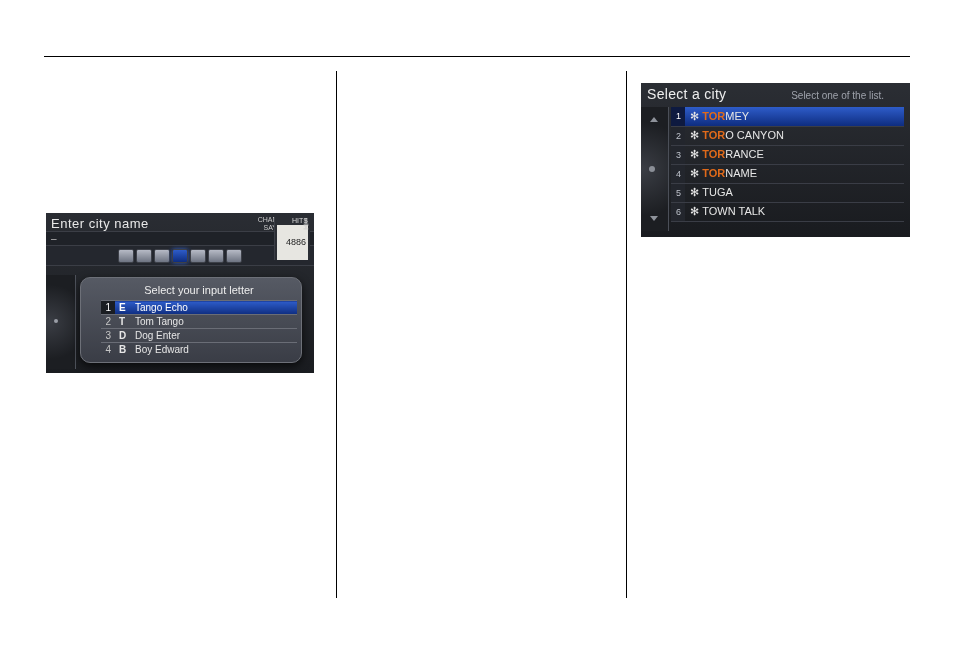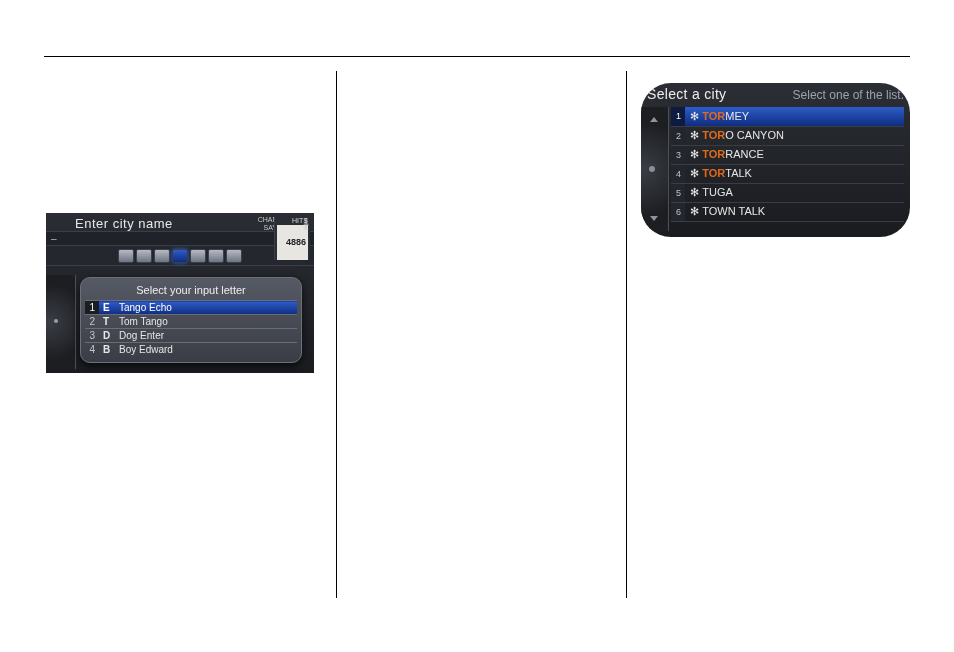--- a/index.html
+++ b/index.html
@@ -51,21 +51,20 @@
     display: flex;
     justify-content: space-between;
     align-items: center;
     padding: 3px 4px 0 5px;
     height: 18px;
   }
   .pl-title {
     color: #e8e8e8;
     font-size: 13px;
     letter-spacing: 0.5px;
-    margin-left: 24px;
   }
   .pl-change {
     font-size: 7px;
     line-height: 8px;
     text-align: right;
     color: #ccc;
     display: flex;
     align-items: center;
     gap: 3px;
   }
@@ -94,21 +93,21 @@
     font-size:7px;
     line-height:7px;
     padding:0 2px;
     border-left:1px solid #3b3e46;
     width:36px;
     background:#2a2d33;
   }
   .pl-hits-num {
     background:#e7e6e1;
     color:#222;
-    font-weight:bold;
+    font-weight:normal;
     font-size:9px;
     padding:14px 2px;
     margin-top:1px;
   }
   .pl-kbdrow {
     height:20px;
     display:flex;
     justify-content:center;
     align-items:center;
     gap:2px;
@@ -125,21 +124,21 @@
     background:linear-gradient(#2e5cc9,#0e2d80);
     box-shadow:0 0 4px #2e5cc9;
   }
 
   .pl-popup {
     position:absolute;
     left:34px; right:12px;
     top:64px;
     background:linear-gradient(#565a64,#3a3d46);
     border-radius:10px;
-    padding:4px 4px 6px 4px;
+    padding:4px 4px 6px 20px;
     box-shadow:0 3px 8px rgba(0,0,0,.7);
     border:1px solid #6d7078;
   }
   .pl-popup-title {
     text-align:center;
     font-size:11px;
     color:#eee;
     padding:2px 0 4px;
   }
   .pl-popup table {
@@ -178,30 +177,29 @@
   .panel-right {
     position:absolute;
     top:83px;
     left:641px;
     width:269px;
     height:154px;
     background:linear-gradient(#2b2e34,#191b1f);
     color:#ddd;
     font-size:11px;
     overflow:hidden;
-    border-radius:30px;
   }
   .pr-header {
     padding:3px 6px 1px;
     display:flex;
     align-items:baseline;
     gap:14px;
   }
   .pr-title { font-size:14px;color:#eee; letter-spacing:0.3px;}
-  .pr-sub { font-size:12px;color:#9ea2ab; margin-left:auto; }
+  .pr-sub { font-size:10px;color:#9ea2ab; margin-left:auto; margin-right:20px;}
   .pr-list {
     position:absolute;
     top:24px; left:30px; right:6px; bottom:6px;
   }
   .pr-list table { width:100%; border-collapse:collapse; }
   .pr-list td {
     border-bottom:1px solid #3a3d46;
     padding:2px 4px;
     font-size:11px;
     color:#e6e6e6;
@@ -327,21 +325,21 @@
       <tr>
         <td class="n">2</td>
         <td><span class="star">✻</span><span class="hi">TOR</span><span>O CANYON</span></td>
       </tr>
       <tr>
         <td class="n">3</td>
         <td><span class="star">✻</span><span class="hi">TOR</span><span>RANCE</span></td>
       </tr>
       <tr>
         <td class="n">4</td>
-        <td><span class="star">✻</span><span class="hi">TOR</span><span>TALK</span></td>
+        <td><span class="star">✻</span><span class="hi">TOR</span><span>NAME</span></td>
       </tr>
       <tr>
         <td class="n">5</td>
         <td><span class="star">✻</span><span class="hi"></span><span>TUGA</span></td>
       </tr>
       <tr>
         <td class="n">6</td>
         <td><span class="star">✻</span><span class="hi"></span><span>TOWN TALK</span></td>
       </tr>
     </tbody>

